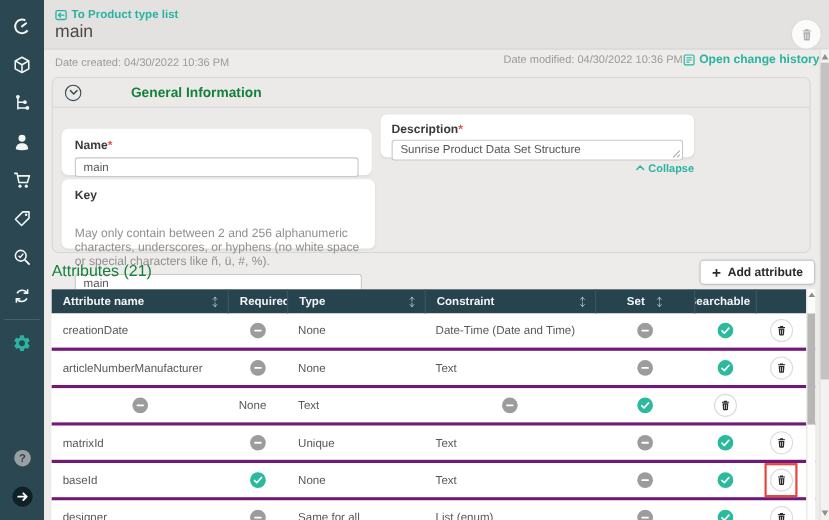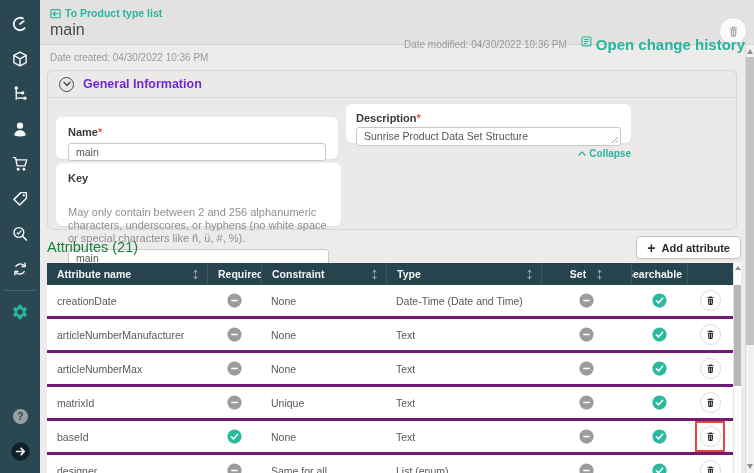--- a/index.html
+++ b/index.html
@@ -25,34 +25,34 @@
                color:#29b3a0; font-size:10.5px; font-weight:bold; text-decoration:none; cursor:pointer; }
   .back-link svg { width:11px; height:11px; }
   .page-title { position:absolute; left:10px; top:21px; font-size:16px; color:#4b4b4b; font-weight:normal; }
   .header-trash { position:absolute; right:8px; top:18px; width:26px; height:26px; border-radius:50%;
                   background:#fbfbfa; border:none; display:flex; align-items:center; justify-content:center;
                   color:#a9aeb0; cursor:pointer; box-shadow:0 0 0 1px #dcdbd9; }
   .header-trash svg { width:13px; height:13px; }
 
   
   .meta-created { position:absolute; left:50px; top:52px; font-size:10px; color:#9b9a98; }
-  .meta-right { position:absolute; right:9px; top:36px; display:flex; align-items:center; gap:14px; }
+  .meta-right { position:absolute; right:9px; top:48px; display:flex; align-items:center; }
   .meta-modified { font-size:10px; color:#9b9a98; }
-  .history-link { display:flex; align-items:flex-start; gap:4px; color:#29b3a0; font-size:15px;
+  .history-link { display:flex; align-items:flex-end; gap:4px; color:#29b3a0; font-size:11px;
                   font-weight:bold; text-decoration:none; cursor:pointer; }
   .history-link svg { width:11px; height:11px; }
 
   
   .gi-panel { position:absolute; left:47px; top:70px; width:690px; height:160px; background:#ebeae8;
               border:1px solid #d8d7d5; border-radius:6px; }
   .gi-head { height:27px; border-bottom:1px solid #d8d7d5; display:flex; align-items:center; padding-left:11px; gap:9px; cursor:pointer; }
   .gi-chev { width:15px; height:15px; border-radius:50%; border:1.4px solid #3a4b52; display:flex;
              align-items:center; justify-content:center; background:none; cursor:pointer; padding:0; }
   .gi-chev svg { width:8px; height:8px; }
-  .gi-title { font-size:12.5px; font-weight:bold; color:#6d28d9; }
+  .gi-title { font-size:12.5px; font-weight:bold; color:#15803d;margin-left:36px; }
 
   .card { position:absolute; background:#fff; border-radius:6px; box-shadow:0 1px 2px rgba(0,0,0,0.05); }
   .card-name { left:8px; top:46px; width:282px; height:42px; padding:5px 12px; }
   .card-desc { left:298px; top:33px; width:285px; height:39px; padding:4px 10px; }
   .card-key  { left:8px; top:92px; width:285px; height:63px; padding:5px 12px; }
   .fld-label { font-size:11px; font-weight:bold; color:#3a3a3a; }
   .req-mark { color:#e0564c; font-size:11px; font-weight:bold; }
   .fld-input { display:block; width:100%; height:18px; margin-top:3px; border:1px solid #c9c8c6;
                border-radius:3px; font-size:10.5px; color:#555; padding:0 7px;
                font-family:"Liberation Sans","DejaVu Sans",sans-serif; background:#fff; }
@@ -281,36 +281,36 @@
           <span class="thlbl">Attribute name</span>
           <span class="sorticon">
             <svg viewBox="0 0 10 16">
               <path d="M5 1.8 L2.4 4.6 M5 1.8 L7.6 4.6 M5 1.8 V6.8 M5 14.2 L2.4 11.4 M5 14.2 L7.6 11.4 M5 14.2 V9.2" fill="none" stroke="#b9c6c9" stroke-width="1.1" stroke-linecap="round"></path>
             </svg>
           </span>
         </div>
         <div class="th th-req">
           <span class="thlbl">Required</span>
         </div>
+        <div class="th th-type">
+          <span class="thlbl">Type</span>
+          <span class="sorticon">
+            <svg viewBox="0 0 10 16">
+              <path d="M5 1.8 L2.4 4.6 M5 1.8 L7.6 4.6 M5 1.8 V6.8 M5 14.2 L2.4 11.4 M5 14.2 L7.6 11.4 M5 14.2 V9.2" fill="none" stroke="#b9c6c9" stroke-width="1.1" stroke-linecap="round"></path>
+            </svg>
+          </span>
+        </div>
         <div class="th th-con">
           <span class="thlbl">Constraint</span>
           <span class="sorticon">
             <svg viewBox="0 0 10 16">
               <path d="M5 1.8 L2.4 4.6 M5 1.8 L7.6 4.6 M5 1.8 V6.8 M5 14.2 L2.4 11.4 M5 14.2 L7.6 11.4 M5 14.2 V9.2" fill="none" stroke="#b9c6c9" stroke-width="1.1" stroke-linecap="round"></path>
             </svg>
           </span>
         </div>
-        <div class="th th-type">
-          <span class="thlbl">Type</span>
-          <span class="sorticon">
-            <svg viewBox="0 0 10 16">
-              <path d="M5 1.8 L2.4 4.6 M5 1.8 L7.6 4.6 M5 1.8 V6.8 M5 14.2 L2.4 11.4 M5 14.2 L7.6 11.4 M5 14.2 V9.2" fill="none" stroke="#b9c6c9" stroke-width="1.1" stroke-linecap="round"></path>
-            </svg>
-          </span>
-        </div>
         <div class="th th-set">
           <span class="thlbl">Set</span>
           <span class="sorticon">
             <svg viewBox="0 0 10 16">
               <path d="M5 1.8 L2.4 4.6 M5 1.8 L7.6 4.6 M5 1.8 V6.8 M5 14.2 L2.4 11.4 M5 14.2 L7.6 11.4 M5 14.2 V9.2" fill="none" stroke="#b9c6c9" stroke-width="1.1" stroke-linecap="round"></path>
             </svg>
           </span>
         </div>
         <div class="th th-sea">
           <span class="thlbl">Searchable</span>
@@ -389,21 +389,20 @@
           </div>
           <div class="td td-center">
             <button class="row-trash">
               <svg viewBox="0 0 24 24">
                 <path fill="currentColor" d="M9.3 3h5.4l.8 1.9H19v1.8H5V4.9h3.5L9.3 3zM6.3 8h11.4l-.85 12c-.06.95-.83 1.7-1.78 1.7H8.93c-.95 0-1.72-.75-1.78-1.7L6.3 8zm3.2 2.3v8.8h1.3v-8.8H9.5zm3.7 0v8.8h1.3v-8.8h-1.3z"></path>
               </svg>
             </button>
           </div>
         </div>
         <div class="trow">
-          <div class="td td-text">articleNumberMax</div>
           <div class="td td-center">
             <span class="status minus">
               <svg viewBox="0 0 20 20">
                 <circle cx="10" cy="10" r="9.5" fill="currentColor"></circle>
                 <rect x="5.4" y="8.9" width="9.2" height="2.2" rx="1.1" fill="#fff"></rect>
               </svg>
             </span>
           </div>
           <div class="td td-text">None</div>
           <div class="td td-text">Text</div>

